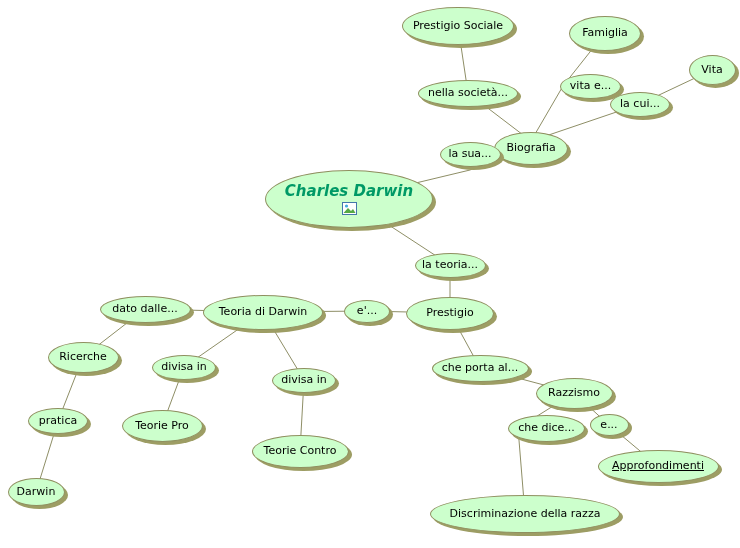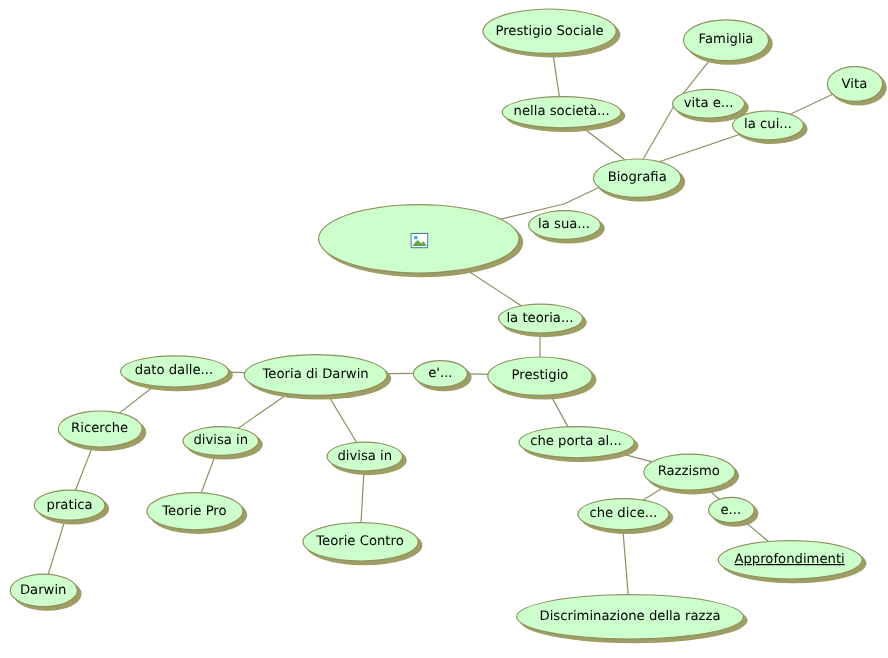--- a/index.html
+++ b/index.html
@@ -96,24 +96,25 @@
       </div>
       <div class="concept-node" style="left: 560px; top: 73.5px; width: 61px; height: 25px;">
         <span class="node-label">vita e...</span>
       </div>
       <div class="concept-node" style="left: 610px; top: 91.5px; width: 60px; height: 25px;">
         <span class="node-label">la cui...</span>
       </div>
       <div class="concept-node" style="left: 494px; top: 132px; width: 74px; height: 33px;">
         <span class="node-label">Biografia</span>
       </div>
-      <div class="concept-node" style="left: 439.5px; top: 175px; width: 61px; height: 25px;">
+      <div class="concept-node" style="left: 439.5px; top: 142px; width: 61px; height: 25px;">
         <span class="node-label">la sua...</span>
       </div>
       <div class="concept-node root" style="left: 265px; top: 170px; width: 168px; height: 58px;">
+        <span class="node-label">Charles Darwin</span>
         <span class="resource-icon"><svg width="15" height="13" viewBox="0 0 15 13">
             <rect x="0.5" y="0.5" width="14" height="12" fill="#ffffff" stroke="#4477aa"></rect>
             <circle cx="4.5" cy="4" r="1.6" fill="#44aadd"></circle>
             <path d="M1.5 11 L6 6 L9 9 L11 7 L13.5 11 Z" fill="#55aa44"></path>
           </svg></span>
       </div>
       <div class="concept-node" style="left: 414.5px; top: 252.5px; width: 71px; height: 25px;">
         <span class="node-label">la teoria...</span>
       </div>
       <div class="concept-node" style="left: 99.5px; top: 295.5px; width: 91px; height: 27px;">
@@ -142,21 +143,21 @@
       </div>
       <div class="concept-node" style="left: 535.5px; top: 377.5px; width: 77px; height: 31px;">
         <span class="node-label">Razzismo</span>
       </div>
       <div class="concept-node" style="left: 28px; top: 408px; width: 60px; height: 26px;">
         <span class="node-label">pratica</span>
       </div>
       <div class="concept-node" style="left: 121.5px; top: 410px; width: 81px; height: 32px;">
         <span class="node-label">Teorie Pro</span>
       </div>
-      <div class="concept-node" style="left: 481px; top: 414.5px; width: 77px; height: 27px; align-items: center;">
+      <div class="concept-node" style="left: 508px; top: 414.5px; width: 77px; height: 27px; align-items: center;">
         <span class="node-label">che dice...</span>
       </div>
       <div class="concept-node" style="left: 589.5px; top: 414px; width: 39px; height: 22px;">
         <span class="node-label">e...</span>
       </div>
       <div class="concept-node" style="left: 251.5px; top: 434.5px; width: 97px; height: 33px;">
         <span class="node-label">Teorie Contro</span>
       </div>
       <div class="concept-node" style="left: 597.5px; top: 449.5px; width: 121px; height: 33px; text-decoration: underline;">
         <span class="node-label">Approfondimenti</span>

